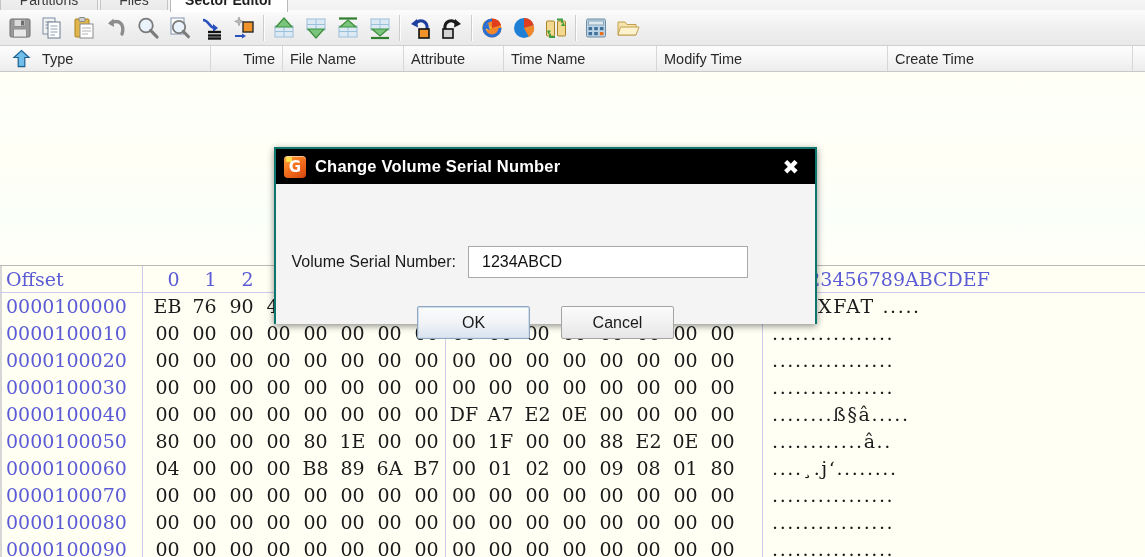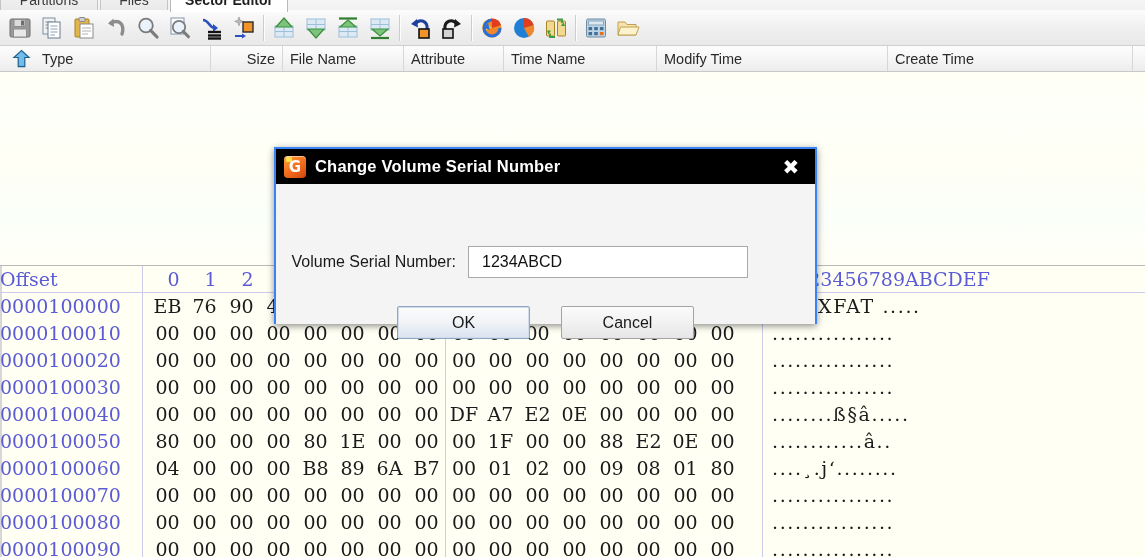--- a/index.html
+++ b/index.html
@@ -79,21 +79,21 @@
     overflow: hidden;
   }
   .hexhead {
     position: relative; height: 27px; line-height: 27px;
     color: #5b5bd6; border-bottom: 1px solid #ccccea;
     white-space: nowrap;
   }
   .hexrow { position: relative; height: 27px; line-height: 27px; white-space: nowrap; }
   .cOff {
     display: inline-block; width: 143px; color: #5b5bd6;
-    letter-spacing: 0px;
+    padding-left: 6px; letter-spacing: 0px;
     border-right: 1px solid #ccccea; vertical-align: top;
   }
   .cOff.hdr { color:#5b5bd6; }
   .cHex {
     display: inline-block; width: 620px; color: #1a1a1a;
     vertical-align: top; border-right: 1px solid #ccccea;
     padding-left: 6px;
   }
   .cHex.hdr { color: #5b5bd6; }
   .byte { display: inline-block; width: 37px; text-align: center; }
@@ -102,21 +102,21 @@
     display: inline-block; color: #1a1a1a; vertical-align: top;
     padding-left: 9px; letter-spacing: 1.6px;
   }
   .cAsc.hdr { color: #5b5bd6; letter-spacing: 0px; }
   .edgeL { position:absolute; left:0; top:0; bottom:0; width:2px; background:#d7d7d7; }
 
   
   .dialog {
     position: absolute; left: 274px; top: 147px; width: 543px; height: 177px;
     background: #f4f4f4;
-    border: 2px solid #3b82f6;
+    border: 2px solid #0f766e;
     box-shadow: 0 2px 7px rgba(0,0,0,.45);
     z-index: 50;
   }
   .dlg-title {
     height: 35px; background: #000000; color: #ffffff;
     display: flex; align-items: center; padding: 0 6px 0 8px;
   }
   .dlg-logo {
     width: 22px; height: 22px; border-radius: 4px;
     background: linear-gradient(145deg,#ffa33a,#f26a1b 55%,#d4460f);
@@ -147,21 +147,21 @@
                text-align: right; padding-right: 12px; }
   .dlg-input {
     width: 280px; height: 32px; background: #ffffff;
     border: 1px solid #a9a9a9; font-size: 16px; color: #111;
     padding: 0 13px; font-family: "Liberation Sans", sans-serif;
     line-height: 30px;
   }
   .dlg-buttons { position: absolute; left: 0; top: 122px; width: 100%;
                  display: flex; justify-content: center; gap: 31px; }
   .dlg-btn {
-    width: 133px; height: 33px; font-size: 16px; color: #1a1a1a;
+    width: 113px; height: 33px; font-size: 16px; color: #1a1a1a;
     border: 1px solid #a4a4a4; border-radius: 2px;
     background: linear-gradient(#fbfbfb,#f1f1f1 52%,#e6e6e6);
     display: flex; align-items: center; justify-content: center;
     cursor: default; font-family: "Liberation Sans", sans-serif;
   }
   .dlg-btn.focused {
     background: linear-gradient(#fbfbfb,#f2f4f8 48%,#d9e3ef);
     border-color: #8fa8bf;
     box-shadow: 0 0 0 1px #cfdcea inset;
   }
@@ -395,21 +395,21 @@
     <div class="ch sorticon">
       <svg width="19" height="19" viewBox="0 0 20 20">
         <path d="M10 1.5 L18 9 L13.5 9 L13.5 18.5 L6.5 18.5 L6.5 9 L2 9 Z" fill="#4fa8dd" stroke="#1e5f8c" stroke-width="1.2"></path>
         <path d="M10 3 L16 8.3 L12.6 8.3 L12.6 17.4 L7.4 17.4 L7.4 8.3 L4 8.3 Z" fill="#7cc6ef" opacity=".75"></path>
       </svg>
     </div>
     <div class="ch" style="width:176px">
       <span>Type</span>
     </div>
     <div class="ch right" style="width:72px">
-      <span>Size</span>
+      <span>Time</span>
     </div>
     <div class="ch" style="width:121px">
       <span>File Name</span>
     </div>
     <div class="ch" style="width:100px">
       <span>Attribute</span>
     </div>
     <div class="ch" style="width:153px">
       <span>Time Name</span>
     </div>

